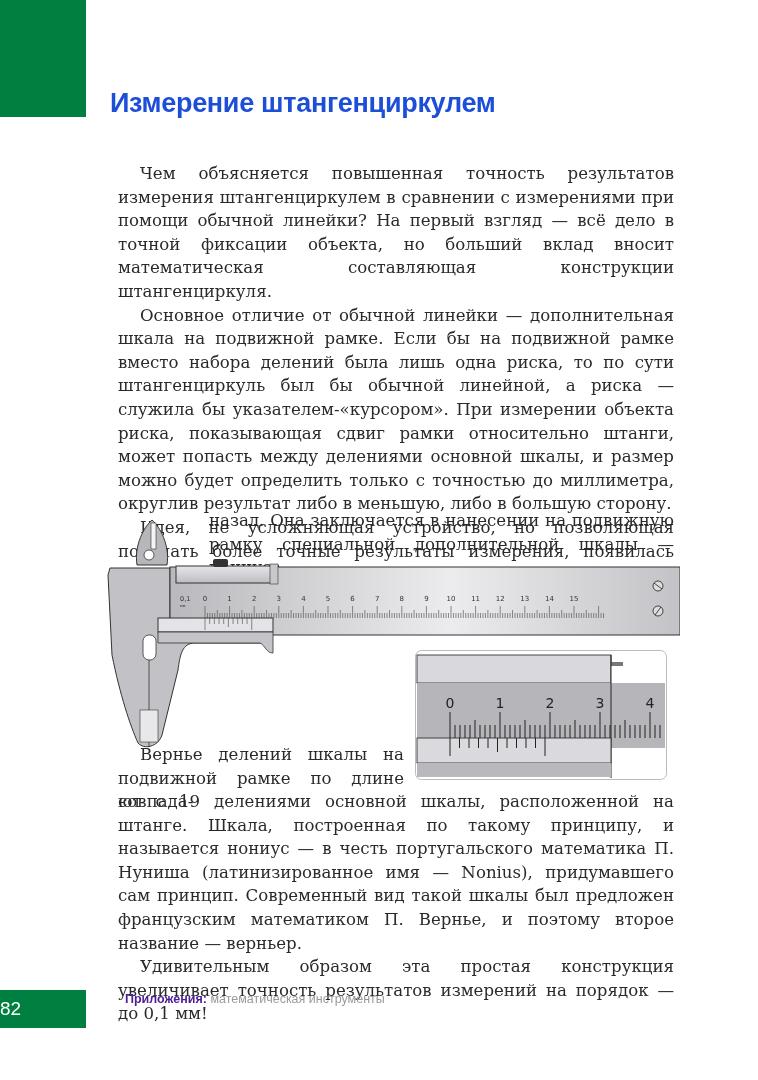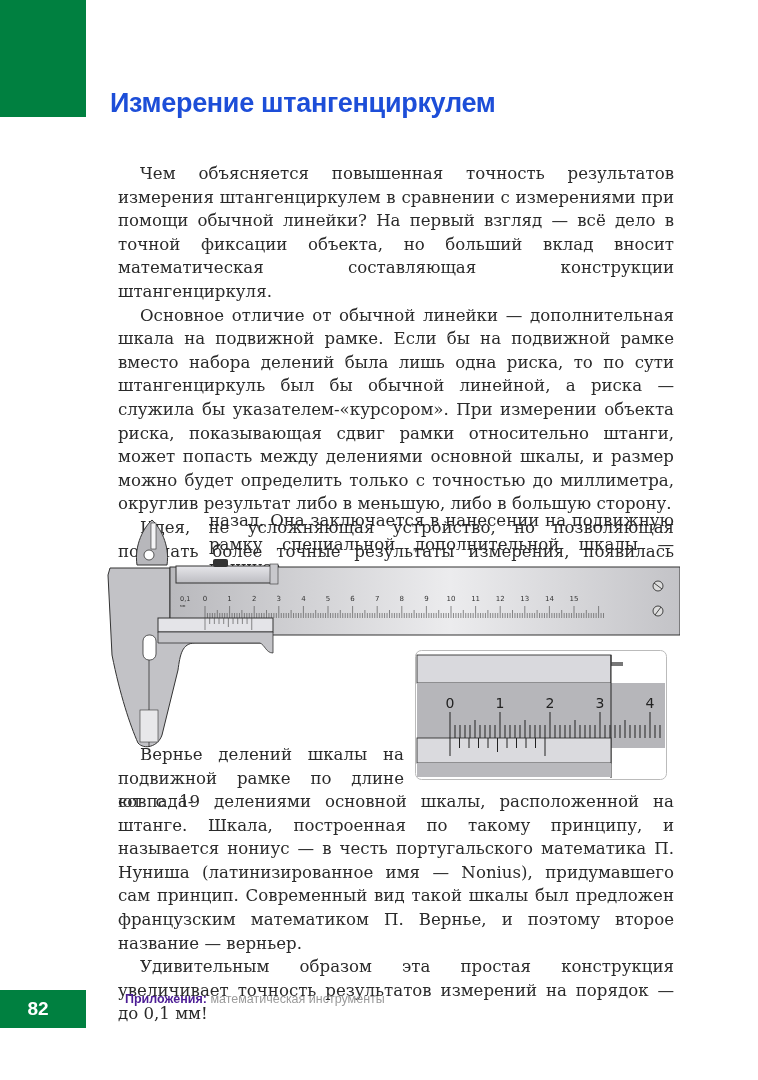--- a/index.html
+++ b/index.html
@@ -14,22 +14,22 @@
   .body-text p { margin:0; text-indent:22px; }
   .blk1 { top:162px; }
   .blk2 { top:509px; left:201px; width:465px; }
   .blk2 p { text-indent:0; }
   .blk3 { top:743px; width:286px; }
   .blk4 { top:790px; }
   .blk4 p.cont { text-indent:0; }
   .figure-main { position:absolute; left:100px; top:515px; width:580px; height:235px; }
   .figure-zoom { position:absolute; left:415px; top:650px; width:252px; height:130px; }
   .footer-badge { position:absolute; left:0; top:990px; width:86px; height:38px; background:#008040;
-                  color:#fff; font-family:"Liberation Sans", sans-serif; font-weight:bold;
-                  font-size:19px; text-align:center; box-sizing:border-box; padding-right:10px; line-height:38px; }
+                  color:#fff; font-family:"Liberation Sans", sans-serif; font-weight:normal;
+                  font-size:19px; text-align:left; box-sizing:border-box; padding-right:10px; line-height:38px; }
   .footer-lines { position:absolute; left:110px; top:992px; font-family:"Liberation Sans", sans-serif;
                   font-size:12.5px; line-height:15px; color:#9a9a9a; }
   .footer-lines b { font-weight:bold; color:#4c1d95;padding-left:15px; }
 </style>
 </head>
 <body>
 
 <div class="corner-block"></div>
 <h1 class="title">Измерение штангенциркулем</h1>
 

